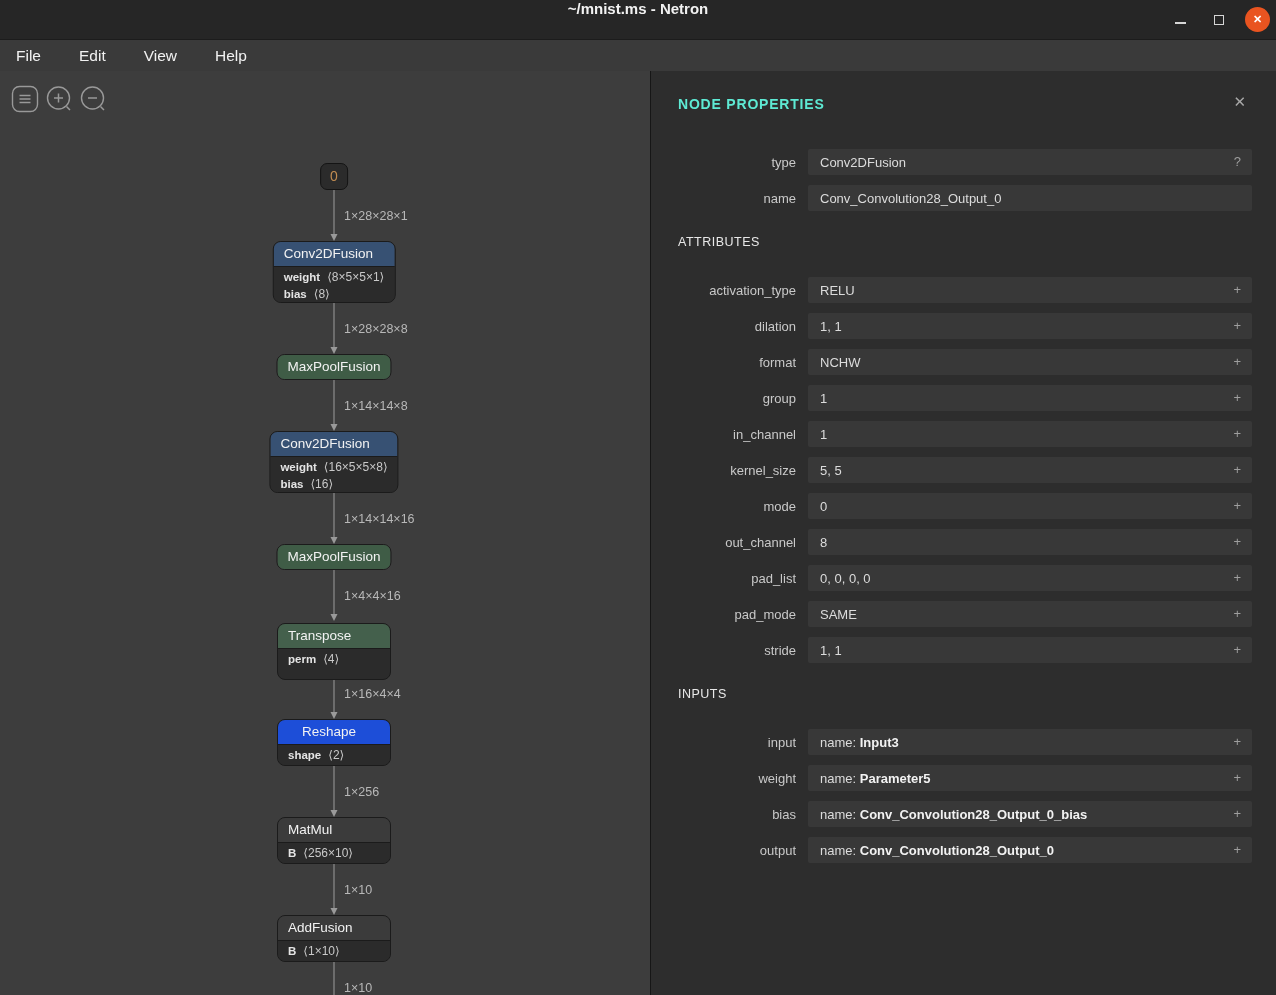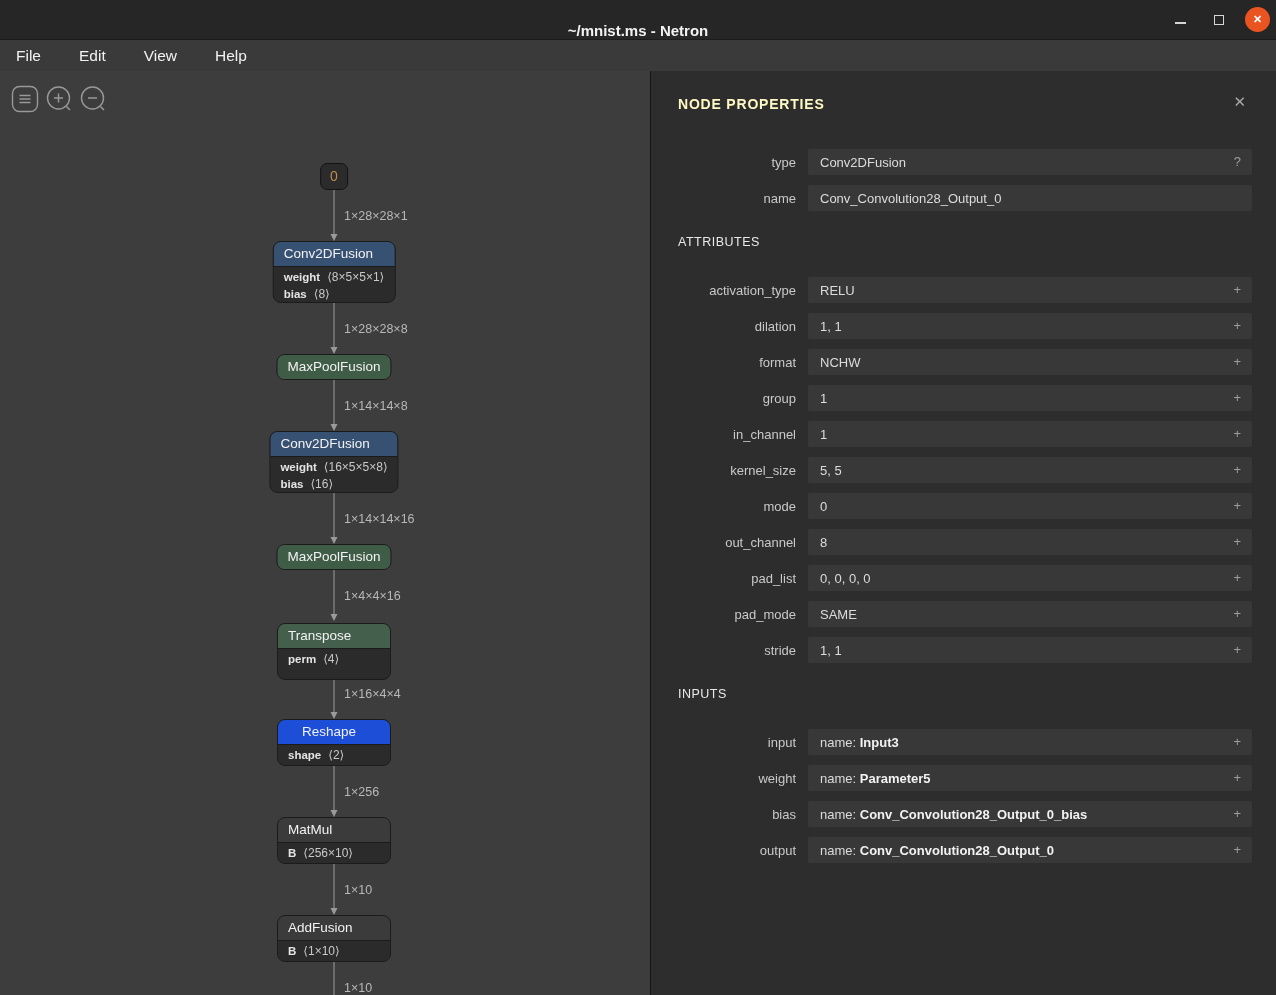--- a/index.html
+++ b/index.html
@@ -1,20 +1,20 @@
 <!DOCTYPE html>
 <html><head>
 <meta charset="utf-8">
 <style>
   html,body{margin:0;padding:0}
   body{width:1276px;height:995px;background:#2d2d2d;font-family:"Liberation Sans",sans-serif;overflow:hidden}
   .window{position:relative;width:1276px;height:995px;overflow:hidden;background:#2d2d2d}
 
   
-  .titlebar{height:40px;background:#262626;display:flex;align-items:flex-end;justify-content:center;position:relative;border-bottom:1px solid #1c1c1c;box-sizing:border-box}
+  .titlebar{height:40px;background:#262626;display:flex;align-items:flex-start;justify-content:center;position:relative;border-bottom:1px solid #1c1c1c;box-sizing:border-box}
   .title{color:#f2f2f2;font-weight:bold;font-size:15px}
   .controls{position:absolute;right:6px;top:0;height:100%;display:flex;align-items:center;gap:13px}
   .winbtn{width:26px;height:26px;border:none;background:transparent;display:flex;align-items:center;justify-content:center;padding:0;cursor:pointer}
   .min-glyph{width:11px;height:2px;background:#d6d6d6;display:block;margin-top:7px}
   .max-glyph{width:10px;height:10px;border:1.5px solid #d6d6d6;display:block;box-sizing:border-box}
   .winbtn.close{border-radius:50%;width:25px;height:25px}
   .winbtn.close span{color:#fff;font-size:11px;line-height:1;font-weight:bold}
 
   
   .menubar{height:31px;background:#3a3a3a;display:flex;align-items:center;padding:0 5px;gap:16px}
@@ -35,21 +35,21 @@
   .op-node{position:absolute;transform:translateX(-50%);border:1px solid #1b1b1b;border-radius:8px;background:#2b2b2b;overflow:hidden;min-width:114px;box-sizing:border-box;cursor:pointer;z-index:2}
   .node-header{height:24px;line-height:24px;padding:0 10px;font-size:13.5px;color:#f2f2f2;white-space:nowrap}
   .node-body{border-top:1px solid #1b1b1b;padding:2px 10px 3px;white-space:nowrap;background:#2b2b2b}
   .attr-line{line-height:17px;font-size:12px;color:#c9c9c9}
   .attr-key{font-weight:bold;color:#e4e4e4;margin-right:7px;font-size:11.5px}
   .io-node{position:absolute;transform:translateX(-50%);border:1.5px solid #141414;border-radius:7px;background:#2b2b2b;height:27px;box-sizing:border-box;padding:0 9px;color:#c18c51;font-size:14px;line-height:24px;cursor:pointer;z-index:2}
 
   
   .panel{flex:1;background:#2d2d2d;padding:25px 24px 0 27px;box-sizing:border-box;overflow:hidden}
   .panel-title-row{display:flex;justify-content:space-between;align-items:flex-start;margin-bottom:37px}
-  .panel-title-row h2{margin:0;font-size:14px;letter-spacing:.8px;color:#fef9c3;font-weight:bold}
+  .panel-title-row h2{margin:0;font-size:14px;letter-spacing:.8px;color:#5eead4;font-weight:bold}
   .panel-close{color:#a8a8a8;font-size:15px;line-height:15px;cursor:pointer;margin:-2px 6px 0 0}
   .section-header{margin:24px 0 28px;font-size:12.5px;letter-spacing:.5px;color:#e8e8e8;font-weight:normal}
   .prop-row{display:flex;align-items:center;height:26px;margin-bottom:10px}
   .prop-label{width:118px;margin-right:12px;text-align:right;color:#c9c9c9;font-size:13px;flex-shrink:0}
   .prop-field{flex:1;height:26px;background:#383838;border-radius:2px;display:flex;align-items:center;padding:0 12px;position:relative;color:#dcdcdc;font-size:13px;box-sizing:border-box;cursor:text;white-space:nowrap;overflow:hidden}
   .prop-value b{color:#f2f2f2}
   .prop-action{position:absolute;right:11px;top:0;line-height:25px;color:#9e9e9e;font-size:13px;cursor:pointer}
 </style>
 </head>
 <body>

